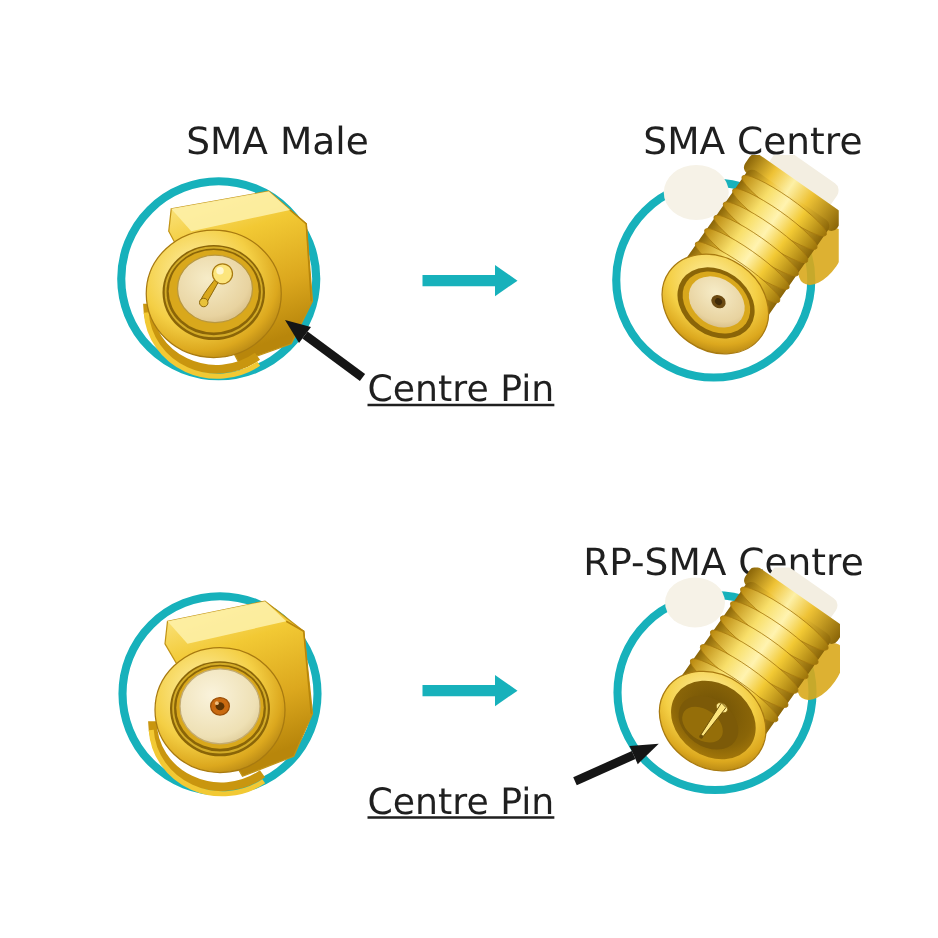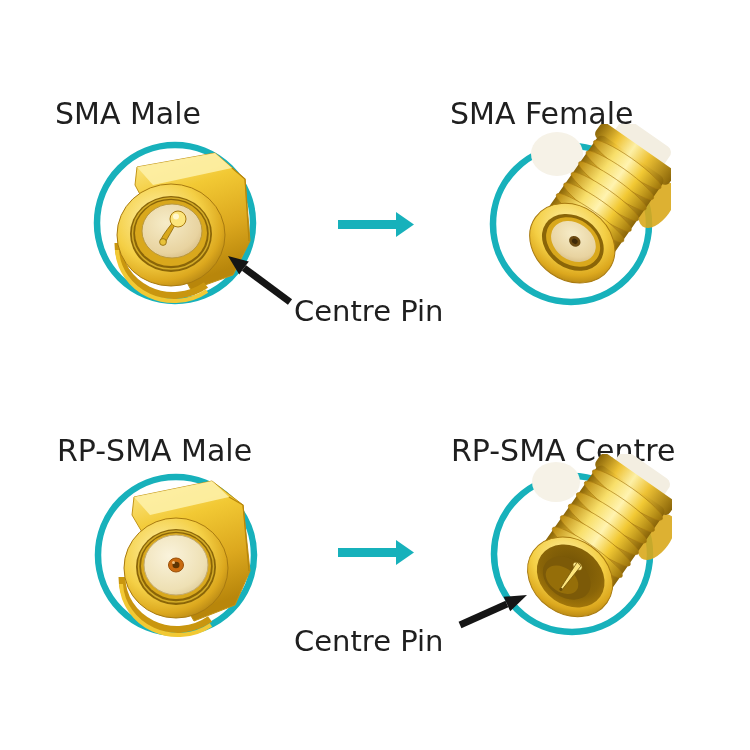--- a/index.html
+++ b/index.html
@@ -2,24 +2,24 @@
 <html><head>
 <meta charset="utf-8">
 <style>
   html,body{margin:0;padding:0;background:#ffffff;}
   #canvas{
     position:relative;width:750px;height:750px;background:#ffffff;
     overflow:hidden;font-family:"DejaVu Sans","Liberation Sans",sans-serif;
   }
   .title{
     position:absolute;margin:0;font-size:30px;font-weight:400;color:#1f1f1f;
-    text-align:left;white-space:nowrap;letter-spacing:0px;
+    text-align:right;white-space:nowrap;letter-spacing:0px;
   }
   .annotation{
-    position:absolute;font-size:29px;color:#1f1f1f;white-space:nowrap;
+    position:absolute;font-size:29px;color:#1f1f1f;white-space:nowrap;text-decoration:underline;
   }
   .conn, .flow-arrow, .pointer-arrow{position:absolute;display:block;}
 </style>
 </head>
 <body>
 
 <div id="canvas">
 
   <svg width="0" height="0" style="position:absolute">
     <defs>
@@ -61,22 +61,21 @@
       </linearGradient>
       <radialGradient id="gCup" cx="0.45" cy="0.4" r="0.75">
         <stop offset="0" stop-color="#6e5006"></stop>
           <stop offset="0.6" stop-color="#8a6508"></stop>
         <stop offset="1" stop-color="#b8860b"></stop>
       </radialGradient>
     </defs>
   </svg>
 
   <h2 class="title" style="left:55px;top:96px;width:240px">SMA Male</h2>
-  <h2 class="title" style="left:450px;top:96px;width:240px">SMA Female</h2>
-  <h2 class="title" style="left:57px;top:433px;width:240px">RP-SMA Male</h2>
+  <h2 class="title" style="left:450px;top:96px;width:240px">SMA Centre</h2>
   <h2 class="title" style="left:451px;top:433px;width:240px">RP-SMA Centre</h2>
 
   <svg class="conn" style="left:75px;top:123px" width="200" height="200" viewBox="0 0 200 200">
     <circle cx="100" cy="100" r="78" fill="none" stroke="#17b1bb" stroke-width="6.5"></circle>
     <g>
       <path d="M62,44 L140,30 L170,56 L175,118 L158,152 L116,167 L60,62 Z" fill="url(#gBody)" stroke="#c29416" stroke-width="1"></path>
       <path d="M62,44 L140,30 L157,45 L78,62 Z" fill="#fdf0a6" opacity="0.9"></path>
       <path d="M157,45 L170,56 L174,118" fill="none" stroke="#b8860b" stroke-width="1.2"></path>
       <path d="M43,120 A55,52 0 0 0 131,162" fill="none" stroke="#c9960f" stroke-width="7"></path>
       <path d="M42,127 A57,54 0 0 0 132,168" fill="none" stroke="#f2c934" stroke-width="4"></path>

